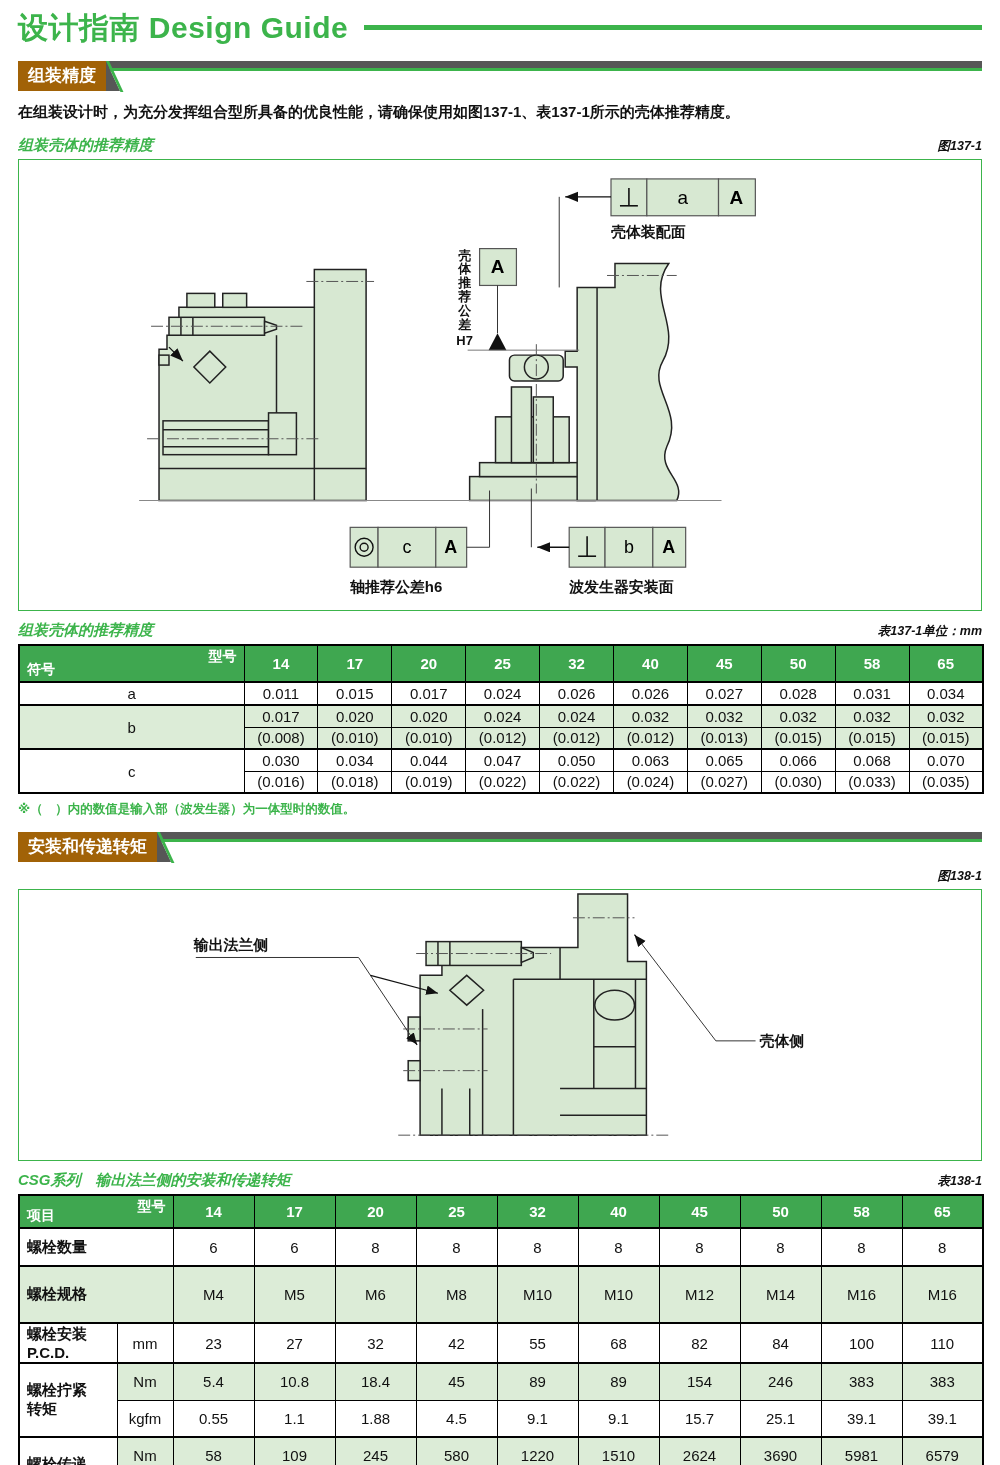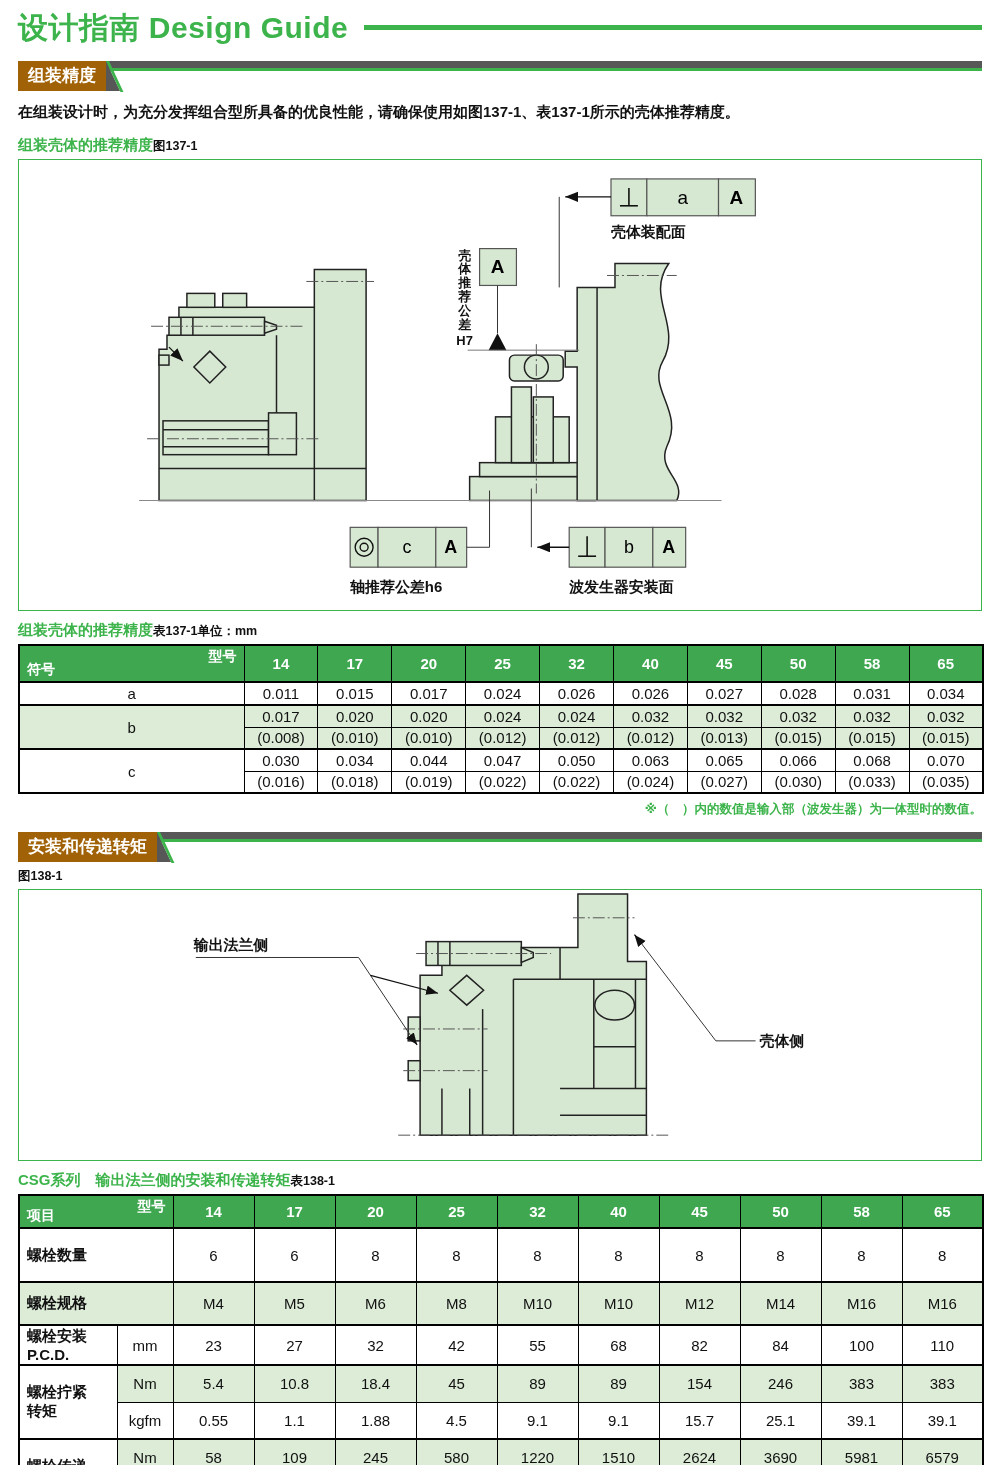--- a/index.html
+++ b/index.html
@@ -18,46 +18,46 @@
   .banner .bar { position:absolute; top:0; left:0; right:0; height:7px; background:#575757; }
   .banner .line { position:absolute; top:7px; left:0; right:0; height:3px; background:#3cb44b; }
   .banner .lbl { position:absolute; top:0; left:0; height:30px; line-height:30px;
     background:#a16207; color:#fff; font-weight:bold; font-size:17px; padding:0 10px; z-index:2; }
   .banner .lbl::after { content:""; position:absolute; left:100%; top:0; width:0; height:0;
     border-bottom:30px solid #575757; border-right:14px solid transparent; }
   .banner .lbl::before { content:""; position:absolute; left:100%; top:0; width:3px; height:31px;
     background:#3cb44b; transform:skewX(25deg); transform-origin:0 0; z-index:1; }
   
   .intro { font-size:15px; font-weight:600; margin:2px 0 14px 0; }
-  .headrow { display:flex; justify-content:flex-start; align-items:flex-end; margin-bottom:4px; }
+  .headrow { display:flex; justify-content:space-between; align-items:flex-end; margin-bottom:4px;font-style:italic; }
   .headrow .gh { color:#3cb44b; font-size:15px; font-weight:bold; }
   .headrow .fl { font-size:12.5px; font-weight:bold; }
-  .note { color:#3cb44b; font-size:12.5px; font-weight:bold; margin:7px 0 14px 0;text-align:right; }
+  .note { color:#3cb44b; font-size:12.5px; font-weight:bold; margin:7px 0 14px 0; }
   
   .figbox { border:1.5px solid #3cb44b; background:#fff; margin-bottom:10px; }
   svg text { font-family:"Liberation Sans","DejaVu Sans",sans-serif; }
   
   table { border-collapse:collapse; table-layout:fixed; width:964px; border:2px solid #000; }
   td { border:1px solid #000; text-align:center; font-size:15px; padding:1px 2px; background:#fff; }
   tr.hd td { background:#3fa750; color:#fff; font-weight:bold; border-bottom:2px solid #000; }
   td.tint { background:#dcecd7; }
   tr.blk td { border-top:2px solid #000; }
   td.corner { position:relative; padding:8px;
     background:
       linear-gradient(to bottom right, rgba(0,0,0,0) calc(50% - 1px), rgba(0,0,0,.65) calc(50% - 1px), rgba(0,0,0,.65) calc(50% + 1px), rgba(0,0,0,0) calc(50% + 1px)),
       #3fa750; margin-top: 27px; }
   td.corner .ct { position:absolute; top:2px; right:7px; font-size:14px; }
   td.corner .cb { position:absolute; bottom:2px; left:7px; font-size:14px; }
   td.lab { text-align:left; padding-left:7px; font-weight:600; }
   #table137 tr.hd { height:37px; }
   #table137 tr.ra { height:23px; }
   #table137 tr.sub { height:22px; }
   #table138 tr.hd { height:33px; }
-  #table138 tr.r0 { height:54px; }
-  #table138 tr.r1 { height:43px;border-radius:12px; }
+  #table138 tr.r0 { height:38px; }
+  #table138 tr.r1 { height:57px;border-radius:12px; }
   #table138 tr.r2 { height:35px; }
   #table138 tr.rs { height:37px; }
   .mb6{margin-bottom:6px}
 </style>
 </head>
 <body>
 
 <div class="ttl">
   <span class="t">设计指南 Design Guide</span>
   <div class="rule"></div>

